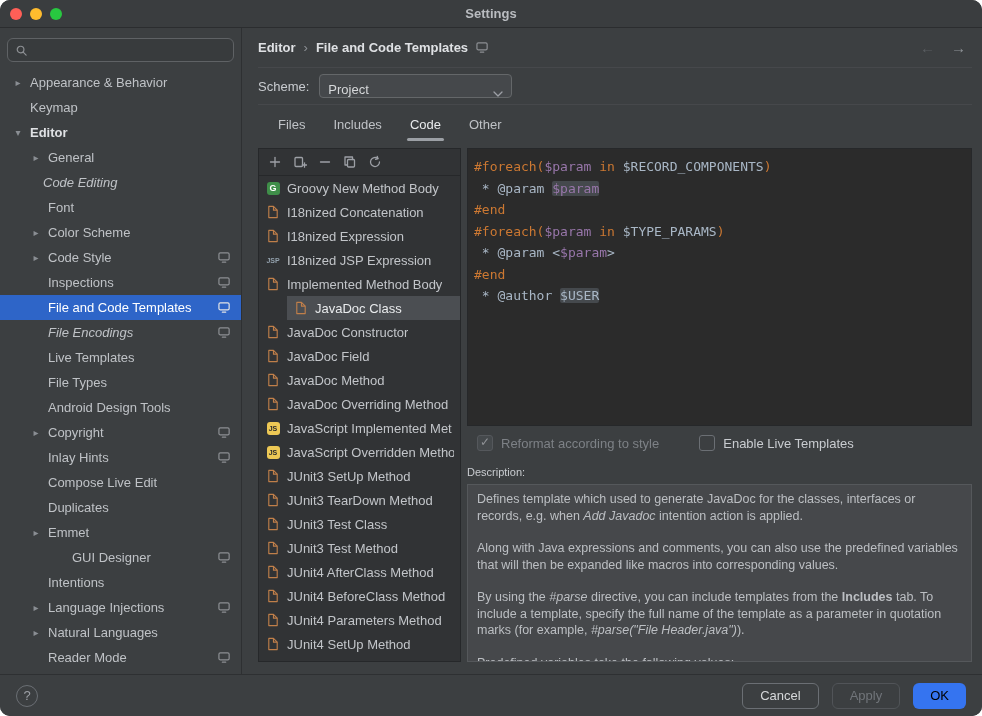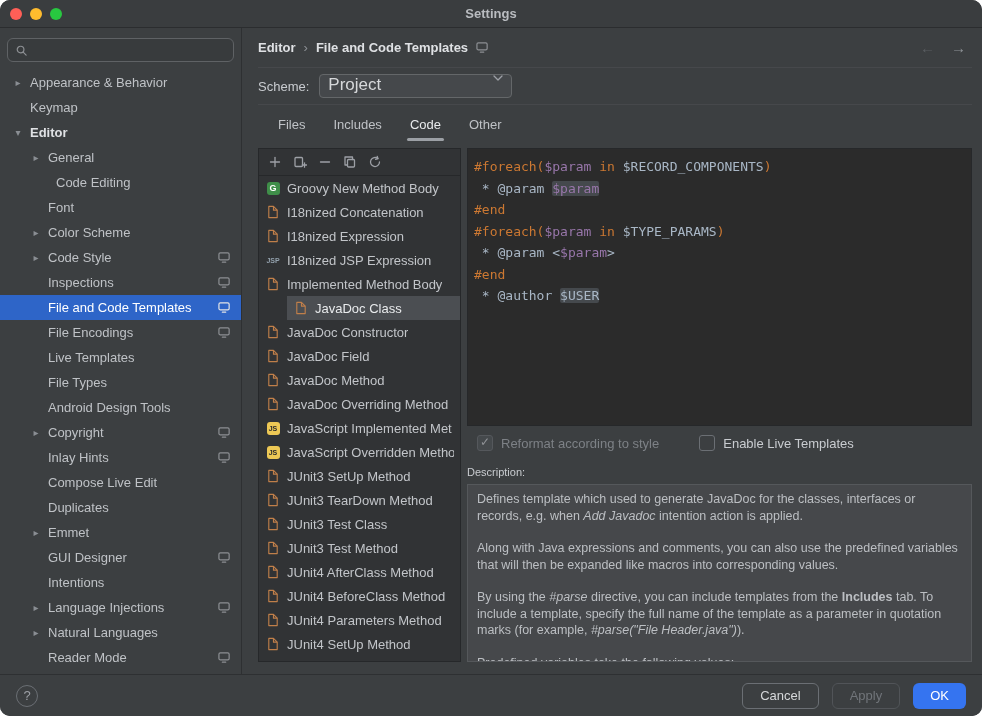--- a/index.html
+++ b/index.html
@@ -34,21 +34,21 @@
   .content { flex:1; display:flex; flex-direction:column; padding:0 10px 0 16px; min-width:0; background:#3c3f41; }
   .crumb-row { flex:0 0 40px; display:flex; align-items:center; gap:8px; border-bottom:1px solid #46484b; }
   .crumb { font-weight:bold; font-size:13px; color:#dfe1e4; }
   .crumb-sep { color:#8a8e93; font-size:13px; }
   .crumb-icon { width:13px; height:13px; display:flex; }
   .nav-arrows { margin-left:auto; display:flex; gap:16px; font-size:15px; padding-right:6px; }
   .nav-back { color:#5a5e62; } .nav-fwd { color:#8f9398; }
 
   .scheme-row { flex:0 0 37px; display:flex; align-items:center; gap:10px; border-bottom:1px solid #46484b; }
   .scheme-label { font-size:13px; color:#c9ccd0; }
-  .combo { width:193px; height:24px; background:#45484b; border:1px solid #646769; border-radius:4px; display:flex; align-items:flex-start; padding:0 8px; font-size:17px; color:#d6d8da; }
+  .combo { width:193px; height:24px; background:#45484b; border:1px solid #646769; border-radius:4px; display:flex; align-items:flex-end; padding:0 8px; font-size:13px; color:#d6d8da; }
   .combo .caret { margin-left:auto; width:10px; height:6px; display:flex; }
 
   .tabs-row { flex:0 0 38px; display:flex; align-items:stretch; padding-left:6px; }
   .tab { padding:0 14px; display:flex; align-items:center; font-size:13px; color:#bfc2c6; position:relative; }
   .tab.selected { color:#e9ebed; }
   .tab.selected::after { content:""; position:absolute; left:11px; right:11px; bottom:2px; height:3px; border-radius:2px; background:#9ca0a5; }
 
   .panes { flex:1; display:flex; gap:6px; margin-top:5px; margin-bottom:12px; min-height:0; }
   .list-pane { flex:0 0 203px; width:203px; background:#313335; border:1px solid #26282a; display:flex; flex-direction:column; min-height:0; }
   .list-toolbar { flex:0 0 27px; display:flex; align-items:center; gap:11px; padding:0 9px; border-bottom:1px solid #26282a; }
@@ -88,21 +88,21 @@
   .seg-italic { font-style:italic; }
   .seg-bold { font-weight:bold; }
 
   
   .footer { flex:0 0 42px; border-top:1px solid #2e3032; display:flex; align-items:center; padding:0 16px; background:#3c3f41; }
   .help-btn { width:22px; height:22px; border-radius:50%; border:1px solid #6b6f74; color:#9da0a6; display:flex; align-items:center; justify-content:center; font-size:13px; }
   .footer-buttons { margin-left:auto; display:flex; gap:13px; }
   .btn { height:26px; padding:0 17px; border-radius:6px; font-size:13px; display:flex; align-items:center; justify-content:center; }
   .btn.cancel { border:1px solid #6b6f74; color:#d6d8da; background:transparent; }
   .btn.apply { border:1px solid #515458; color:#71757a; background:transparent; }
-  .btn.ok { background:#3574f0; color:#ffffff; }
+  .btn.ok { background:#3574f0; color:#000000; }
 </style>
 </head>
 <body>
 
 <div class="window">
 
   <div class="titlebar">
     <div class="traffic">
       <span class="tl red"></span>
       <span class="tl yellow"></span>
@@ -133,21 +133,21 @@
             <span class="lbl">Keymap</span>
           </div>
           <div class="tree-row bold" style="padding-left: 10px;">
             <span class="chev">▾</span>
             <span class="lbl">Editor</span>
           </div>
           <div class="tree-row" style="padding-left: 28px;">
             <span class="chev">▸</span>
             <span class="lbl">General</span>
           </div>
-          <div class="tree-row" style="padding-left: 36px;">
+          <div class="tree-row" style="padding-left: 23px; font-style: italic;">
             <span class="chev"></span>
             <span class="lbl">Code Editing</span>
           </div>
           <div class="tree-row" style="padding-left: 28px;">
             <span class="chev"></span>
             <span class="lbl">Font</span>
           </div>
           <div class="tree-row" style="padding-left: 28px;">
             <span class="chev">▸</span>
             <span class="lbl">Color Scheme</span>
@@ -175,21 +175,21 @@
           <div class="tree-row selected" style="padding-left: 28px;">
             <span class="chev"></span>
             <span class="lbl">File and Code Templates</span>
             <span class="row-icon">
               <svg viewBox="0 0 14 14" width="100%" height="100%" fill="none" stroke="#e2e4e6" stroke-width="1.3" stroke-linecap="round" stroke-linejoin="round">
                 <rect x="1" y="2" width="11" height="7.5" rx="1.5"></rect>
                 <line x1="4.7" y1="12" x2="8.3" y2="12"></line>
               </svg>
             </span>
           </div>
-          <div class="tree-row" style="padding-left: 28px;">
+          <div class="tree-row" style="padding-left: 28px; font-style: italic;">
             <span class="chev"></span>
             <span class="lbl">File Encodings</span>
             <span class="row-icon">
               <svg viewBox="0 0 14 14" width="100%" height="100%" fill="none" stroke="#8c8f93" stroke-width="1.3" stroke-linecap="round" stroke-linejoin="round">
                 <rect x="1" y="2" width="11" height="7.5" rx="1.5"></rect>
                 <line x1="4.7" y1="12" x2="8.3" y2="12"></line>
               </svg>
             </span>
           </div>
           <div class="tree-row" style="padding-left: 28px;">
@@ -229,21 +229,21 @@
             <span class="lbl">Compose Live Edit</span>
           </div>
           <div class="tree-row" style="padding-left: 28px;">
             <span class="chev"></span>
             <span class="lbl">Duplicates</span>
           </div>
           <div class="tree-row" style="padding-left: 28px;">
             <span class="chev">▸</span>
             <span class="lbl">Emmet</span>
           </div>
-          <div class="tree-row" style="padding-left: 28px;">
+          <div class="tree-row" style="padding-left: 28px; gap: 24px;">
             <span class="chev"></span>
             <span class="lbl">GUI Designer</span>
             <span class="row-icon">
               <svg viewBox="0 0 14 14" width="100%" height="100%" fill="none" stroke="#8c8f93" stroke-width="1.3" stroke-linecap="round" stroke-linejoin="round">
                 <rect x="1" y="2" width="11" height="7.5" rx="1.5"></rect>
                 <line x1="4.7" y1="12" x2="8.3" y2="12"></line>
               </svg>
             </span>
           </div>
           <div class="tree-row" style="padding-left: 28px;">

